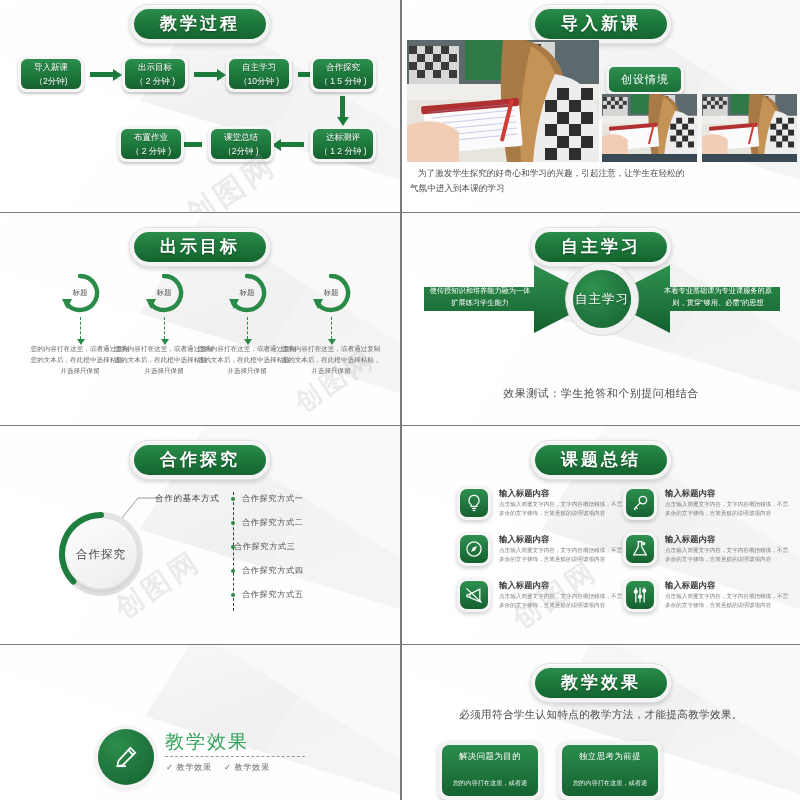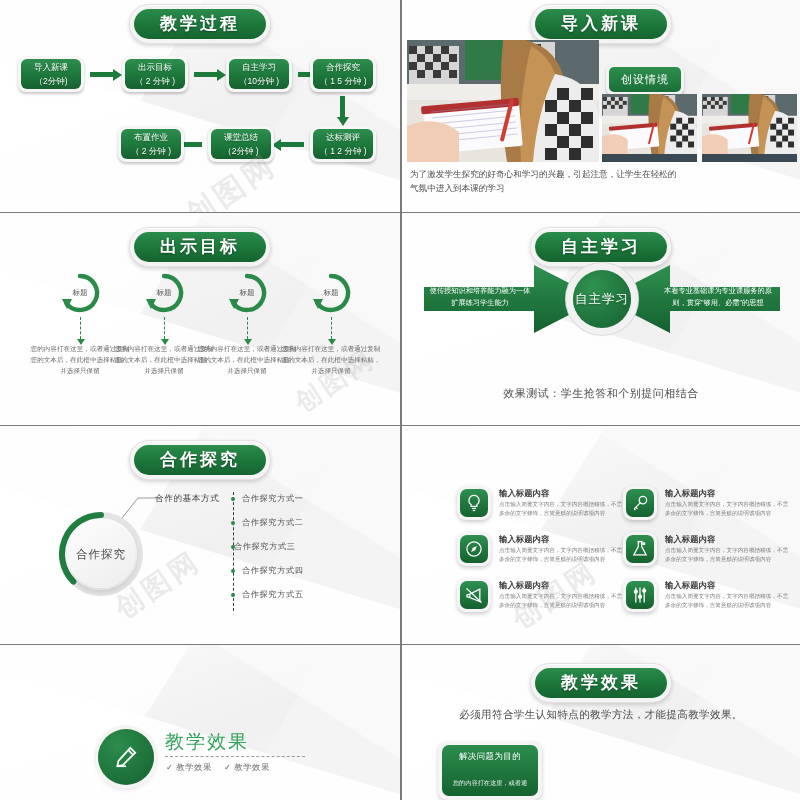--- a/index.html
+++ b/index.html
@@ -400,21 +400,21 @@
           <rect x="150" y="96" width="12" height="12"></rect>
             <rect x="174" y="96" width="12" height="12"></rect>
         </g>
         <rect x="18" y="66" width="96" height="44" rx="2" fill="#fbfbfd" transform="rotate(-5 66 88)"></rect>
         <rect x="16" y="62" width="98" height="8" rx="2" fill="#b13030" transform="rotate(-5 66 88)"></rect>
         <rect x="98" y="58" width="4" height="44" rx="2" fill="#cf3d33" transform="rotate(14 100 80)"></rect>
         <path d="M0 86 q30 -12 52 6 l0 30 l-58 0 z" fill="#f2cdb5"></path>
       </svg>
     </div>
 
-    <div class="cap" style="left:8px; top:167px;">为了激发学生探究的好奇心和学习的兴趣，引起注意，让学生在轻松的</div>
+    <div class="cap" style="left:16px; top:167px;font-family:Liberation Mono, monospace;">为了激发学生探究的好奇心和学习的兴趣，引起注意，让学生在轻松的</div>
     <div class="cap" style="left:8px; top:181px;">气氛中进入到本课的学习</div>
   </div>
 
   <div class="hrule"></div>
 
   <div class="slide">
     <div class="pill-wrap" style="top:14px;">
       <div class="pill">出示目标</div>
     </div>
 
@@ -540,20 +540,23 @@
     <div class="litem" style="left:234px; top:115px;">合作探究方式三</div>
     <div class="ldot" style="left:231px; top:143px;"></div>
     <div class="litem" style="left:242px; top:139px;">合作探究方式四</div>
     <div class="ldot" style="left:231px; top:167px;"></div>
     <div class="litem" style="left:242px; top:163px;">合作探究方式五</div>
 
     <div class="wmk" style="left:110px; top:140px; font-size:28px;">创图网</div>
   </div>
 
   <div class="slide right">
+    <div class="pill-wrap" style="top:14px;">
+      <div class="pill">课题总结</div>
+    </div>
 
     <div class="icard" style="left:55px; top:60px;">
         <div>
       <svg width="20" height="20" viewBox="0 0 24 24" fill="none" stroke="#fff" stroke-width="1.5">
         <path d="M12 3a6 6 0 0 0-3.5 10.9V16h7v-2.1A6 6 0 0 0 12 3z"></path>
             <line x1="9.5" y1="18.5" x2="14.5" y2="18.5"></line>
             <line x1="10.5" y1="21" x2="13.5" y2="21"></line>
       </svg>
         </div>
       </div>
@@ -649,16 +652,22 @@
 
     <div class="lead" style="left:0; right:0; top:63px; text-align:center;">必须用符合学生认知特点的教学方法，才能提高教学效果。</div>
 
     <div class="ecard" style="left:36px; top:96px;">
         <div>
       <div class="h">解决问题为目的</div>
       <div class="b">您的内容打在这里，或者通</div>
     </div>
       </div>
 
+    <div class="ecard" style="left:156px; top:96px;">
+        <div>
+      <div class="h">独立思考为前提</div>
+      <div class="b">您的内容打在这里，或者通</div>
+    </div>
+      </div>
 
   </div>
 
 </div>
 
 </body></html>

